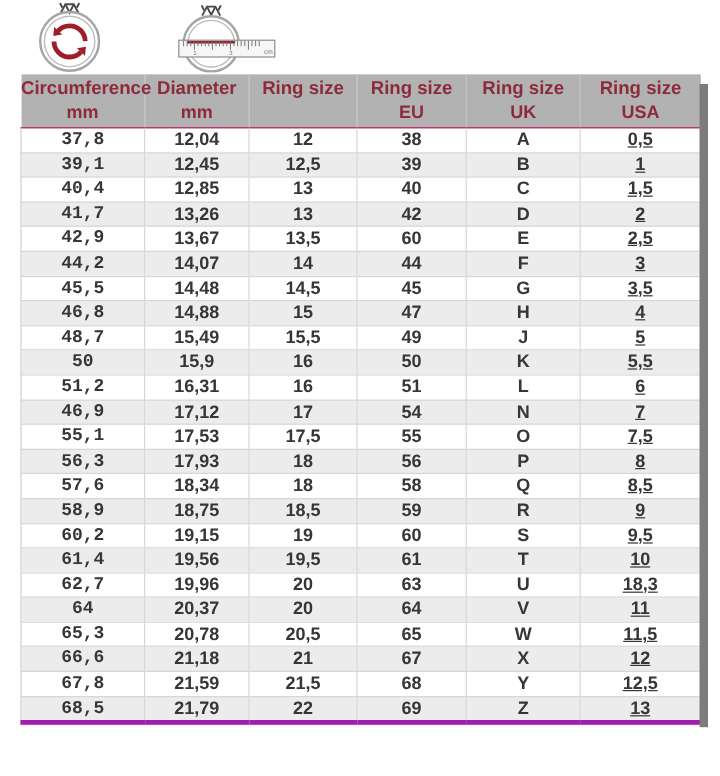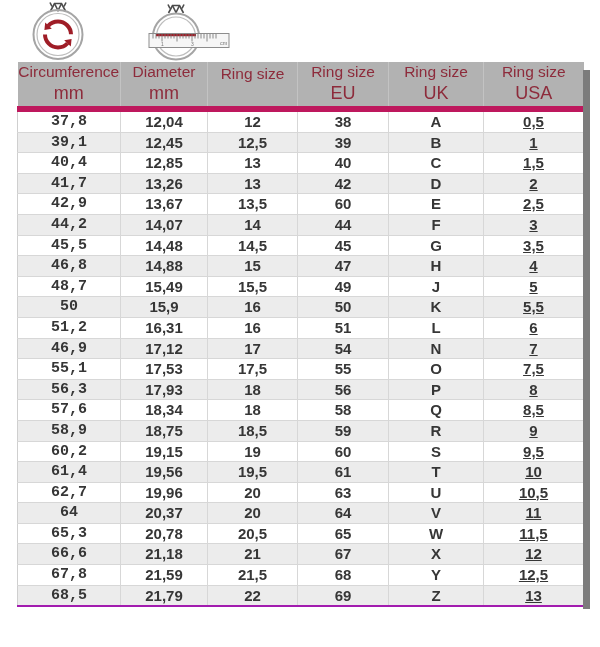--- a/index.html
+++ b/index.html
@@ -23,37 +23,37 @@
     position:absolute;top:8px;right:-7px;width:7px;height:calc(100% - 6px);
     background:#7c7c7c;
   }
   table{
     border-collapse:collapse;table-layout:fixed;width:566px;
   }
   col.c1{width:103px}col.c2{width:87px}col.c3{width:90px}
   col.c4{width:91px}col.c5{width:95px}col.c6{width:100px}
   thead th{
     background:#b2b2b2;color:#8d2b3b;
-    font-weight:400;font-size:15.5px;line-height:1.3;
+    font-weight:700;font-size:15.5px;line-height:1.3;
     height:44px;text-align:center;vertical-align:middle;padding:0;
-    border-right:1px solid #c3c3c3;border-bottom:6px solid #be185d;
+    border-right:1px solid #c3c3c3;border-bottom:1px solid #be185d;
   }
   thead th:last-child{border-right:none;}
-  thead th .sub{display:block;font-size:18px;min-height:19px;}
+  thead th .sub{display:block;font-size:15px;min-height:19px;}
   tbody td{
     height:19.6px;line-height:19.6px;padding:0;
     text-align:center;vertical-align:middle;
     font-size:15px;font-weight:700;color:#363636;
     border:1px solid #d7d7d7;
     background:#ffffff;
   }
   tbody tr:nth-child(even) td{background:#ececec;}
   tbody tr td:first-child{border-left:1px solid #cfcfcf;font-family:Liberation Mono, monospace;}
   tbody tr td:last-child{border-right:1px solid #cfcfcf;text-decoration:underline;}
-  tbody tr:last-child td{border-bottom:2px solid #a21caf;}
+  tbody tr:last-child td{border-bottom:4px solid #a21caf;}
 </style>
 </head>
 <body>
 
 <div class="icons-row">
 
   <svg width="88" height="60" viewBox="0 0 88 60">
     <g stroke="#4a4a4a" stroke-width="1.6" fill="none">
       <path d="M36.5,10 L40.5,2.5 L47.5,2.5 L51.5,10"></path>
       <path d="M40.5,2.5 L44,9.5 L47.5,2.5"></path>
@@ -275,21 +275,21 @@
           <td>61</td>
           <td>T</td>
           <td>10</td>
         </tr>
         <tr>
           <td>62,7</td>
           <td>19,96</td>
           <td>20</td>
           <td>63</td>
           <td>U</td>
-          <td>10,5</td>
+          <td>18,3</td>
         </tr>
         <tr>
           <td>64</td>
           <td>20,37</td>
           <td>20</td>
           <td>64</td>
           <td>V</td>
           <td>11</td>
         </tr>
         <tr>

